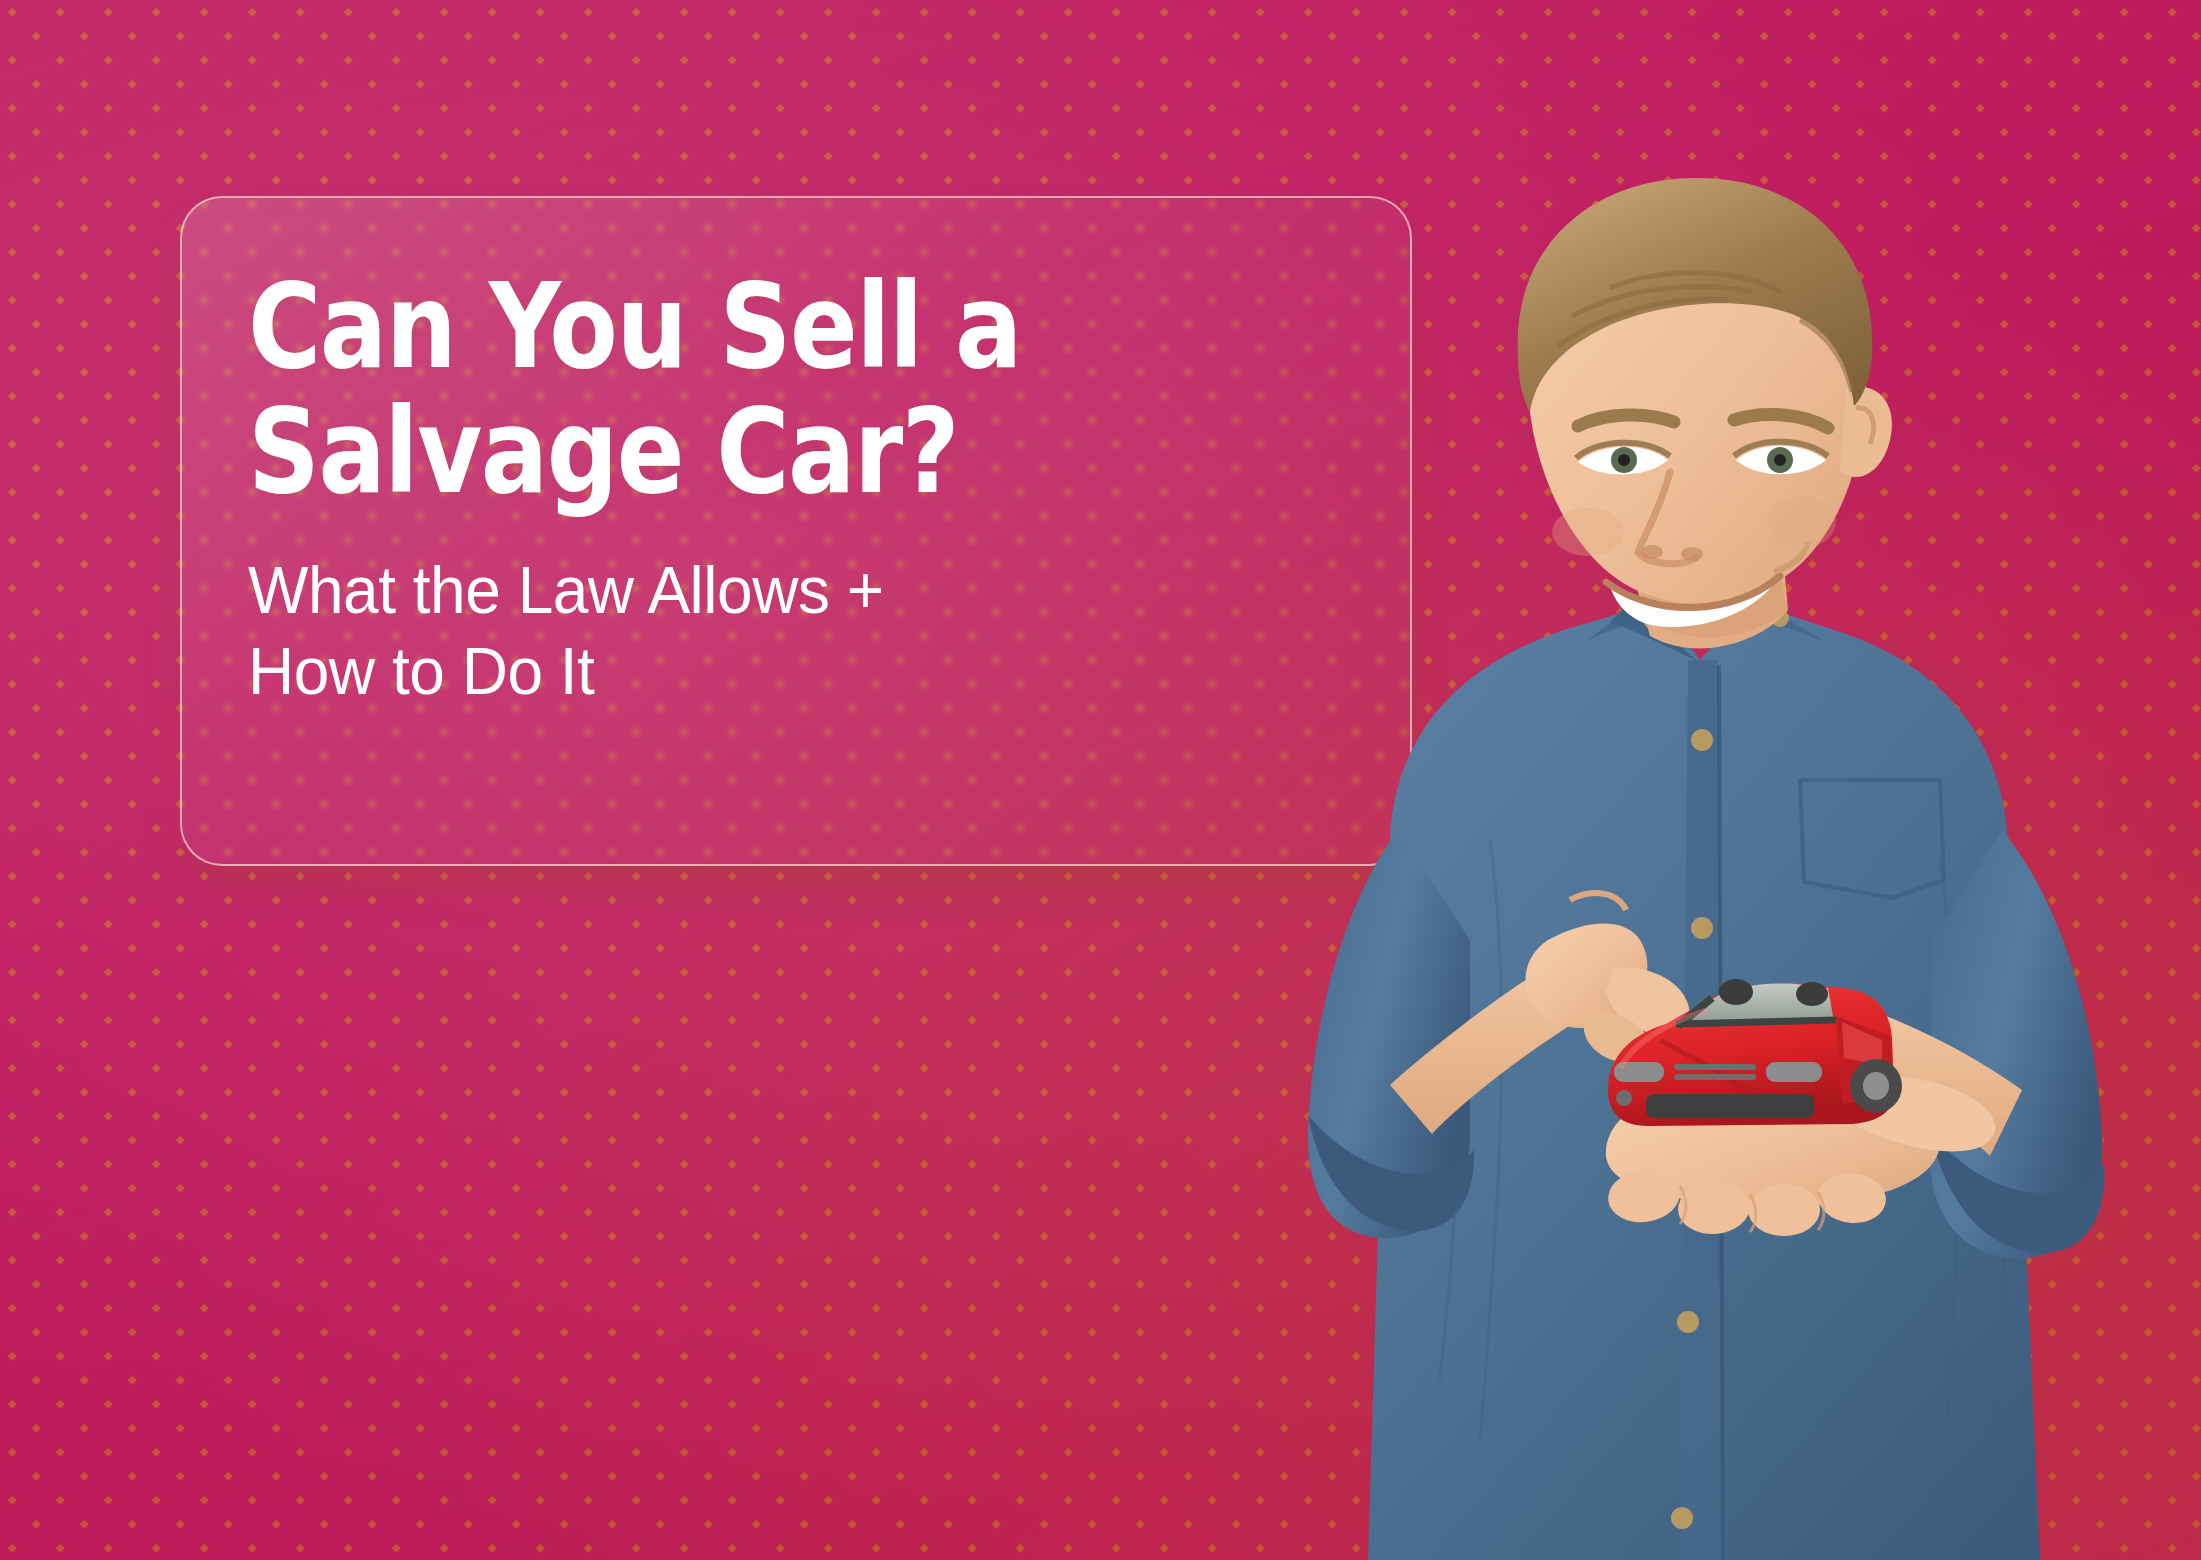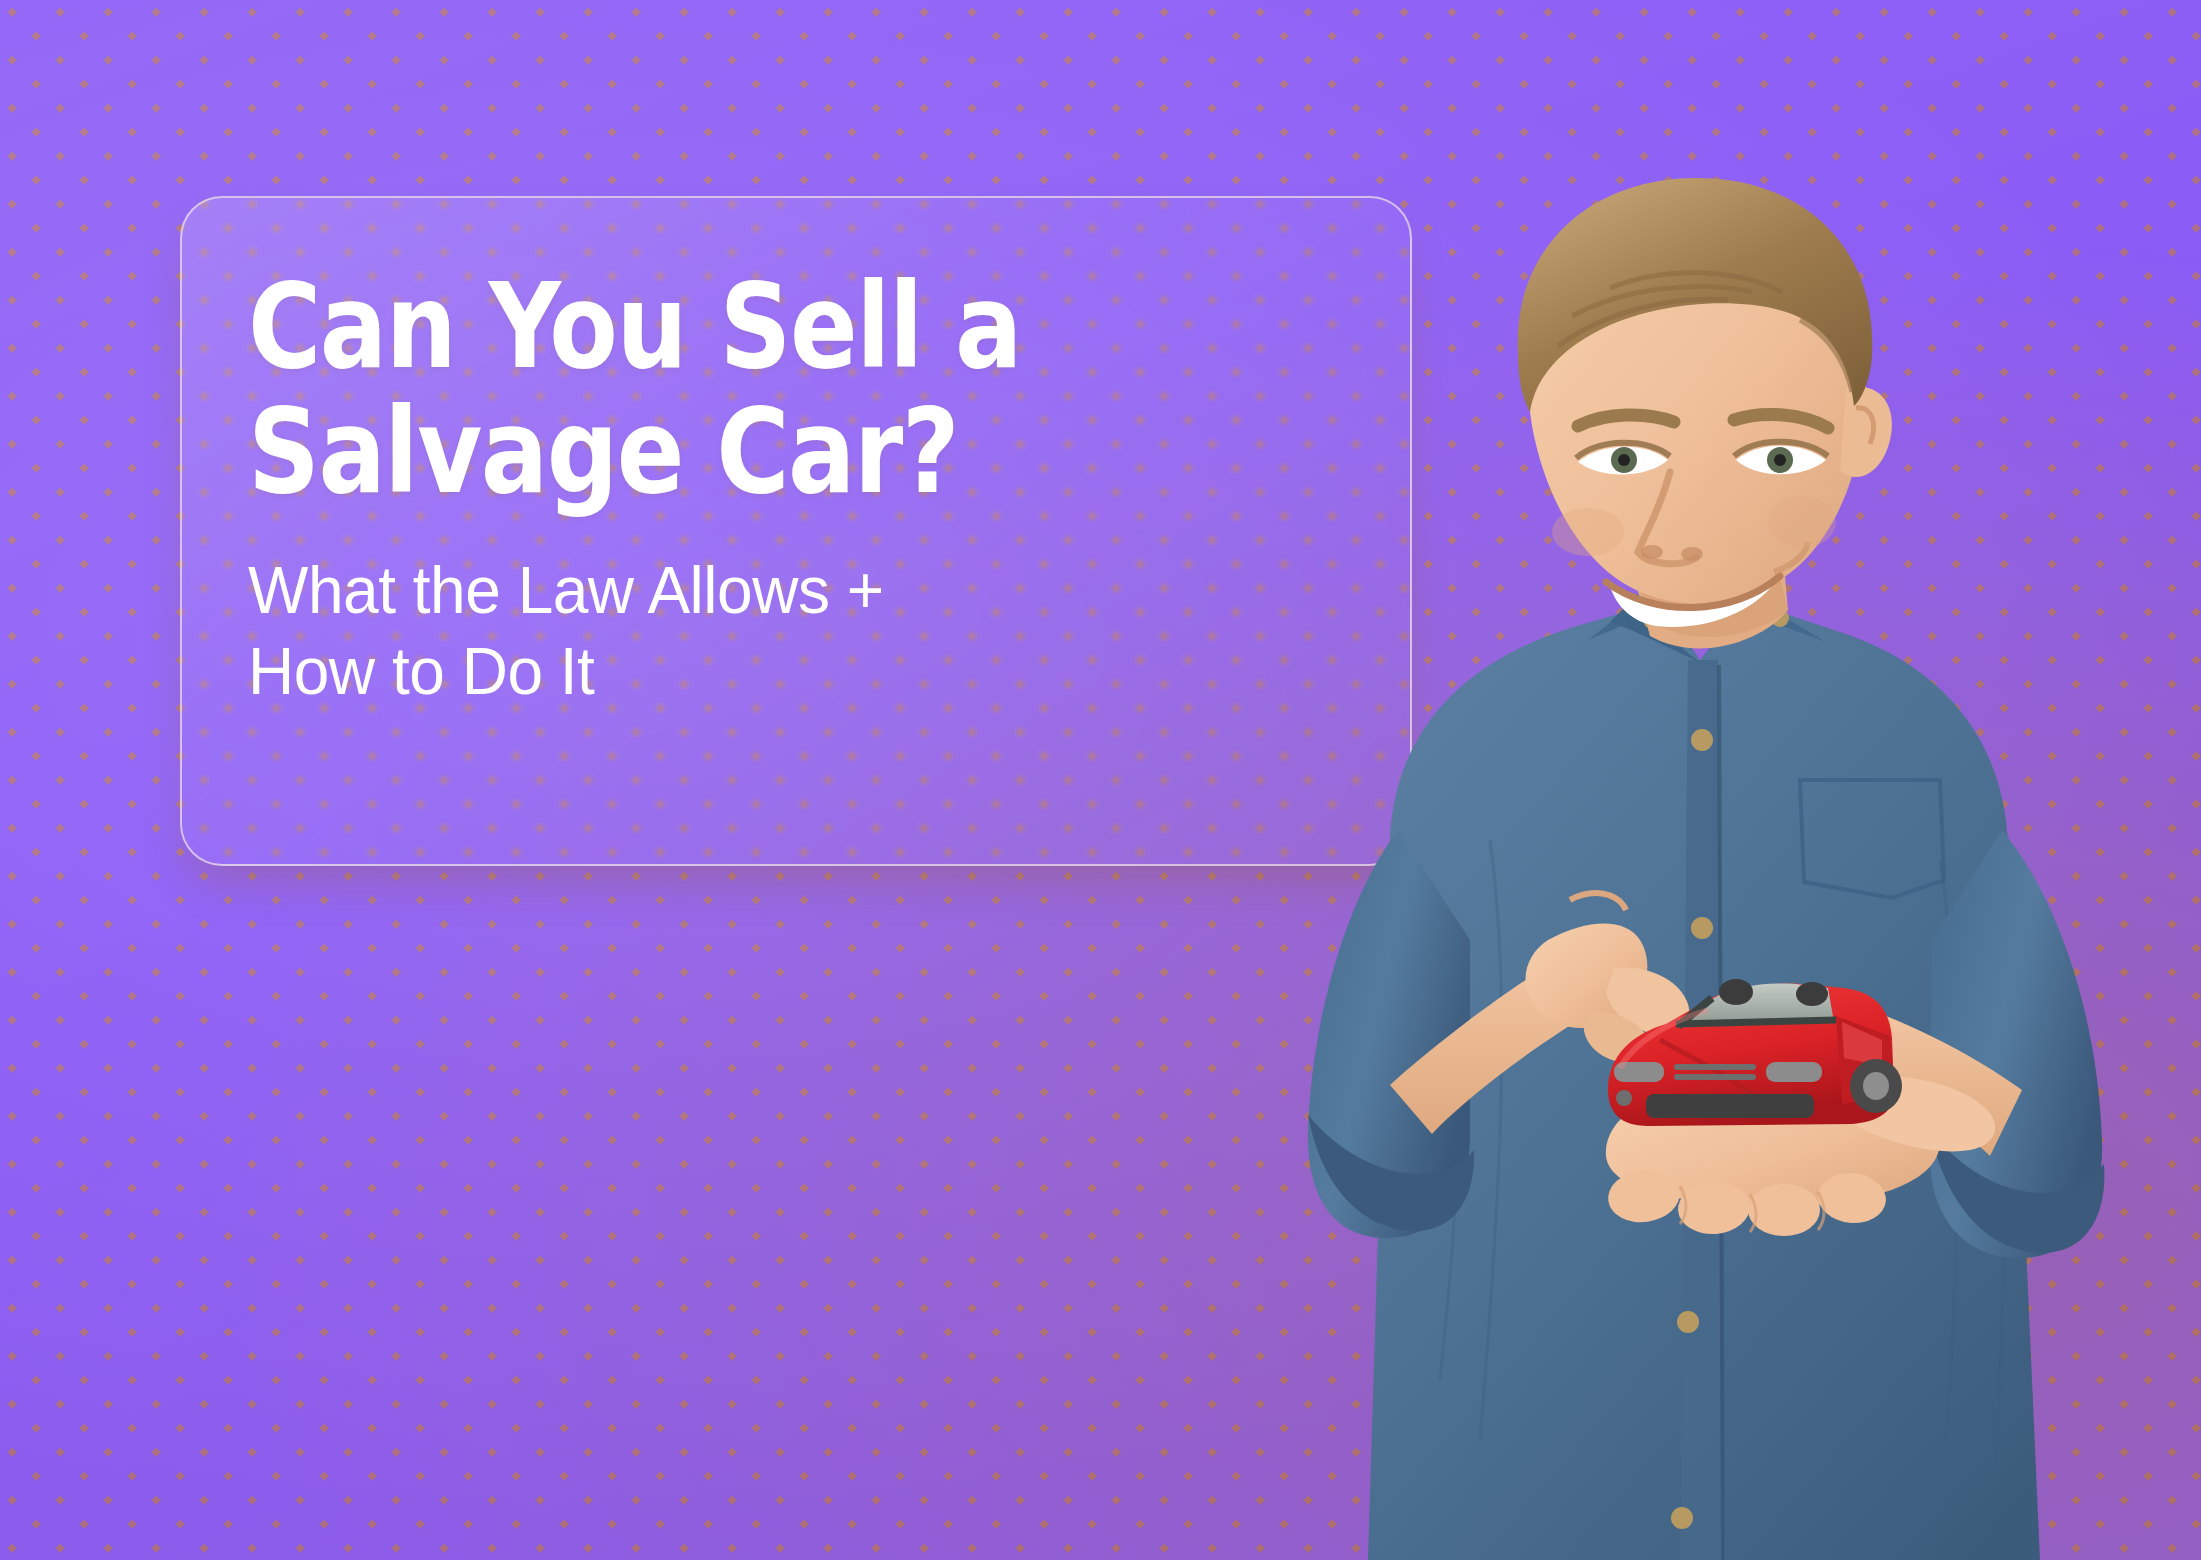--- a/index.html
+++ b/index.html
@@ -5,21 +5,21 @@
 <style>
   * { margin:0; padding:0; box-sizing:border-box; }
   html, body {
     width:2201px; height:1560px;
     overflow:hidden;
     font-family:"Liberation Sans", sans-serif;
   }
   .stage {
     position:relative;
     width:2201px; height:1560px;
-    background:#8b5cf6;
+    background:#be185d;
     overflow:hidden;
   }
   .diamond-layer {
     position:absolute; inset:-60px;
     pointer-events:none;
   }
   .diamond-layer svg { display:block; }
 
   
   .vignette {

